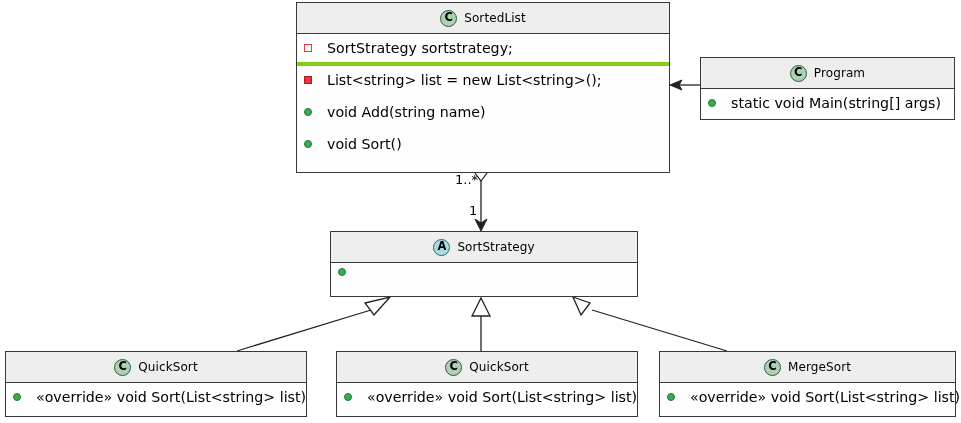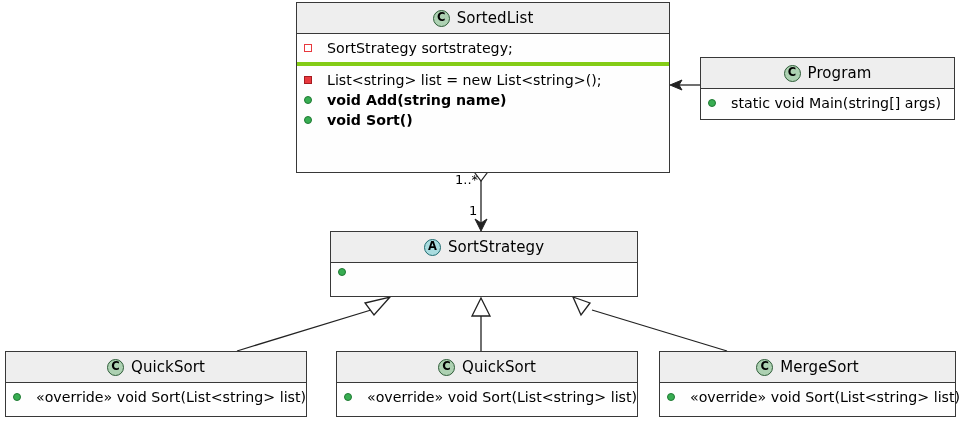--- a/index.html
+++ b/index.html
@@ -21,21 +21,21 @@
   }
   .cls-header{
     background:#EEEEEE;
     border-bottom:1px solid #383838;
     height:31px;
     display:flex;align-items:center;justify-content:center;
     gap:7px;
     box-sizing:border-box;
   }
   .cls-title{
-    font-size:15px;color:#000000;white-space:nowrap;letter-spacing:.1px;
+    font-size:12px;color:#000000;white-space:nowrap;letter-spacing:.1px;
   }
   .cls-title.abstract{}
 
   
   .stereo{
     width:17px;height:17px;border-radius:50%;
     display:inline-flex;align-items:center;justify-content:center;
     font-size:11.5px;font-weight:bold;line-height:1;
     box-sizing:border-box;
     flex:0 0 auto;
@@ -49,21 +49,21 @@
     padding:4px 0 4px 0;
     box-sizing:border-box;
   }
   .comp + .comp{border-top:4px solid #84cc16;}
   .memb{
     display:flex;align-items:center;gap:15px;
     font-size:14.2px;color:#000;white-space:nowrap;
     padding:1px 6px 1px 7px;
     line-height:18px;
   }
-  .memb.spaced{font-weight:bold;}
+  .memb.spaced{margin-top:12px;}
 
   
   .vis{flex:0 0 auto;display:inline-block;}
   .vis.pub{width:8px;height:8px;border-radius:50%;background:#38AD52;border:1px solid #1F7A33;box-sizing:border-box;}
   .vis.privf{width:8px;height:8px;background:#E8383D;border:1px solid #A61B20;box-sizing:border-box;}
   .vis.prot{width:8px;height:8px;background:#FFFFFF;border:1.2px solid #E8383D;box-sizing:border-box;}
 
   
   .elabel{
     position:absolute;font-size:13px;color:#000;z-index:6;white-space:nowrap;

